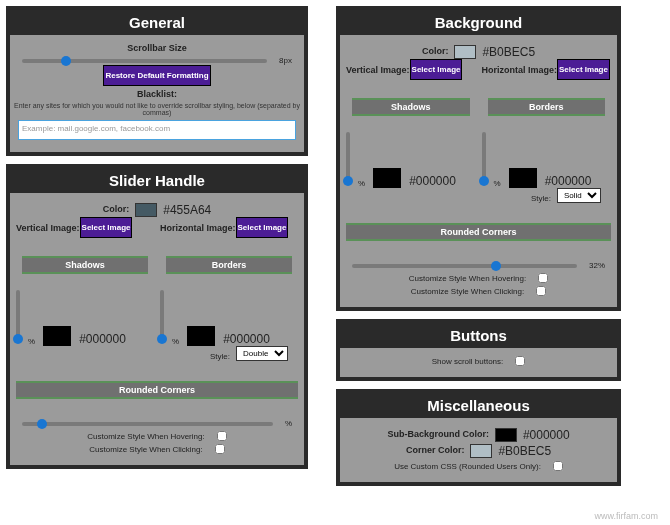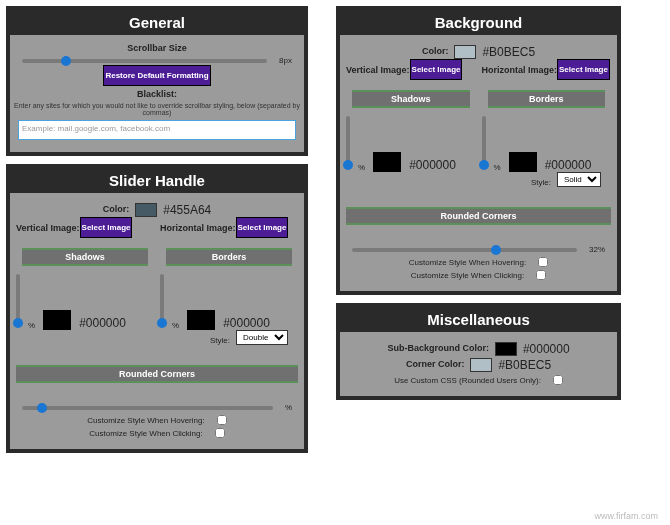--- a/index.html
+++ b/index.html
@@ -14,21 +14,21 @@
 .row{display:flex;justify-content:center;align-items:flex-end;gap:6px;margin:0 0}
 .btn{background:#4c1d95;color:#fff;border:1px solid #000;font-size:8px;font-weight:bold;padding:5px 1px;cursor:pointer}
 .slider-wrap{display:flex;align-items:center;justify-content:center;gap:12px;padding:0 12px}
 .hslider{position:relative;height:4px;background:#7a7a7a;border-radius:2px;flex:1}
 .hslider .thumb{position:absolute;width:10px;height:10px;background:#1976d2;border-radius:50%;top:-3px;transform:translateX(-50%)}
 .val{font-size:8px;color:#222}
 .mini{font-size:7px;color:#333;text-align:center;margin:2px 0}
 .textarea{margin:4px 8px;background:#fff;border:1px solid #4aa3df;font-size:8px;color:#888;padding:3px;height:20px}
 .swatch{width:22px;height:14px;border:1px solid #333;display:inline-block}
 .hex{font-size:12px;color:#222}
-.sect-h{background:#707070;border-top:2px solid #5a9158;border-bottom:2px solid #5a9158;color:#fff;font-size:9px;font-weight:bold;text-align:center;padding:2px 0;margin:4px 6px}
+.sect-h{background:#707070;border-top:2px solid #5a9158;border-bottom:2px solid #5a9158;color:#fff;font-size:9px;font-weight:bold;text-align:center;padding:2px 0;margin:12px 6px}
 .sect-h.wide{margin:20px 6px}
 .sub2{display:flex;gap:6px;padding:0 6px}
 .subcol{flex:1;display:flex;flex-direction:row;align-items:center}
 .vslider{position:relative;width:4px;height:52px;background:#7a7a7a;border-radius:2px;margin:4px 0}
 .vslider .thumb{position:absolute;width:10px;height:10px;background:#1976d2;border-radius:50%;left:-3px;transform:translateY(-50%)}
 .swatch-lg{width:28px;height:20px;background:#000;border:1px solid #000}
 .sel{font-size:8px;background:#fff;border:1px solid #333;padding:1px 2px}
 .chk{display:flex;justify-content:center;align-items:center;gap:12px;font-size:8px;color:#222;margin:3px 0}
 .chk input{width:10px;height:10px}
 .watermark{position:absolute;right:12px;bottom:4px;font-size:9px;color:#bbb}
@@ -188,20 +188,27 @@
 <div class="chk">
           <span>Customize Style When Hovering:</span>
           <input type="checkbox" style="">
         </div>
 <div class="chk">
           <span>Customize Style When Clicking:</span>
           <input type="checkbox" style="">
         </div>
 </div>
 
+<div class="panel">
+<div class="panel-h">Buttons</div>
+<div class="chk">
+          <span>Show scroll buttons:</span>
+          <input type="checkbox" style="">
+        </div>
+</div>
 
 <div class="panel">
 <div class="panel-h">Miscellaneous</div>
 <div class="row">
           <span class="lbl">Sub-Background Color:</span>
           <span class="swatch" style="background:#000"></span>
           <span class="hex">#000000</span>
         </div>
 <div class="row">
           <span class="lbl">Corner Color:</span>

